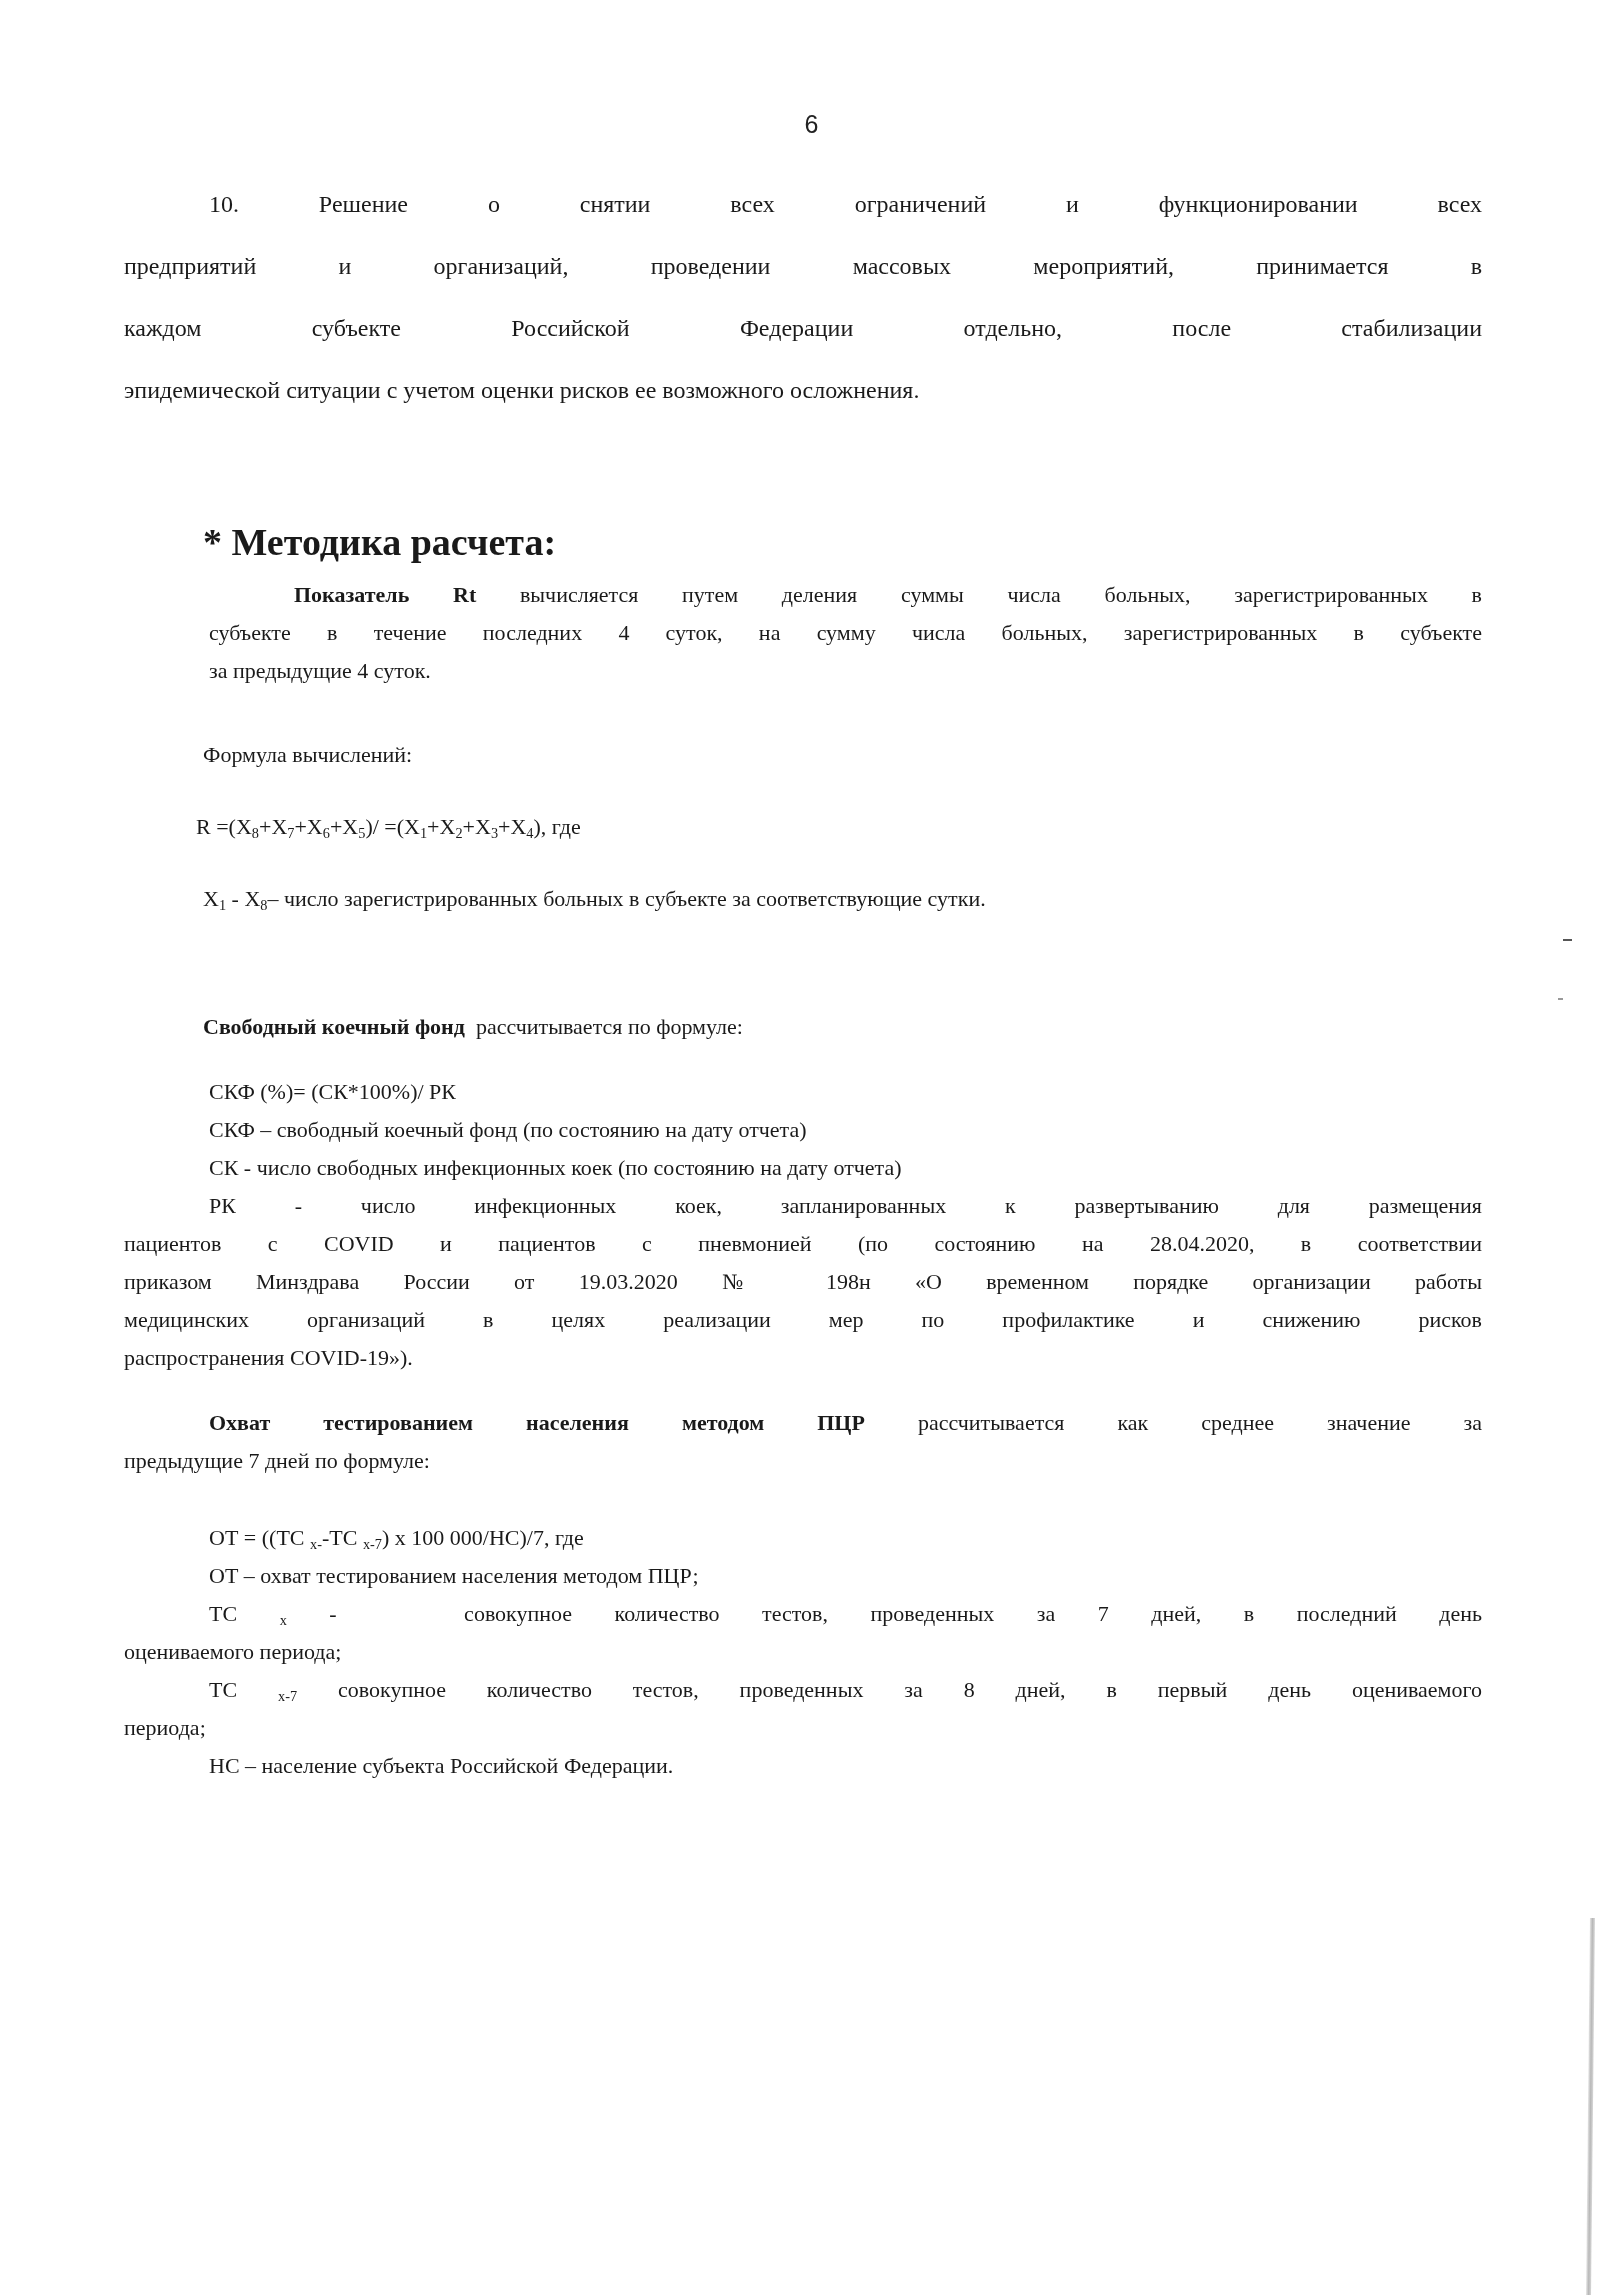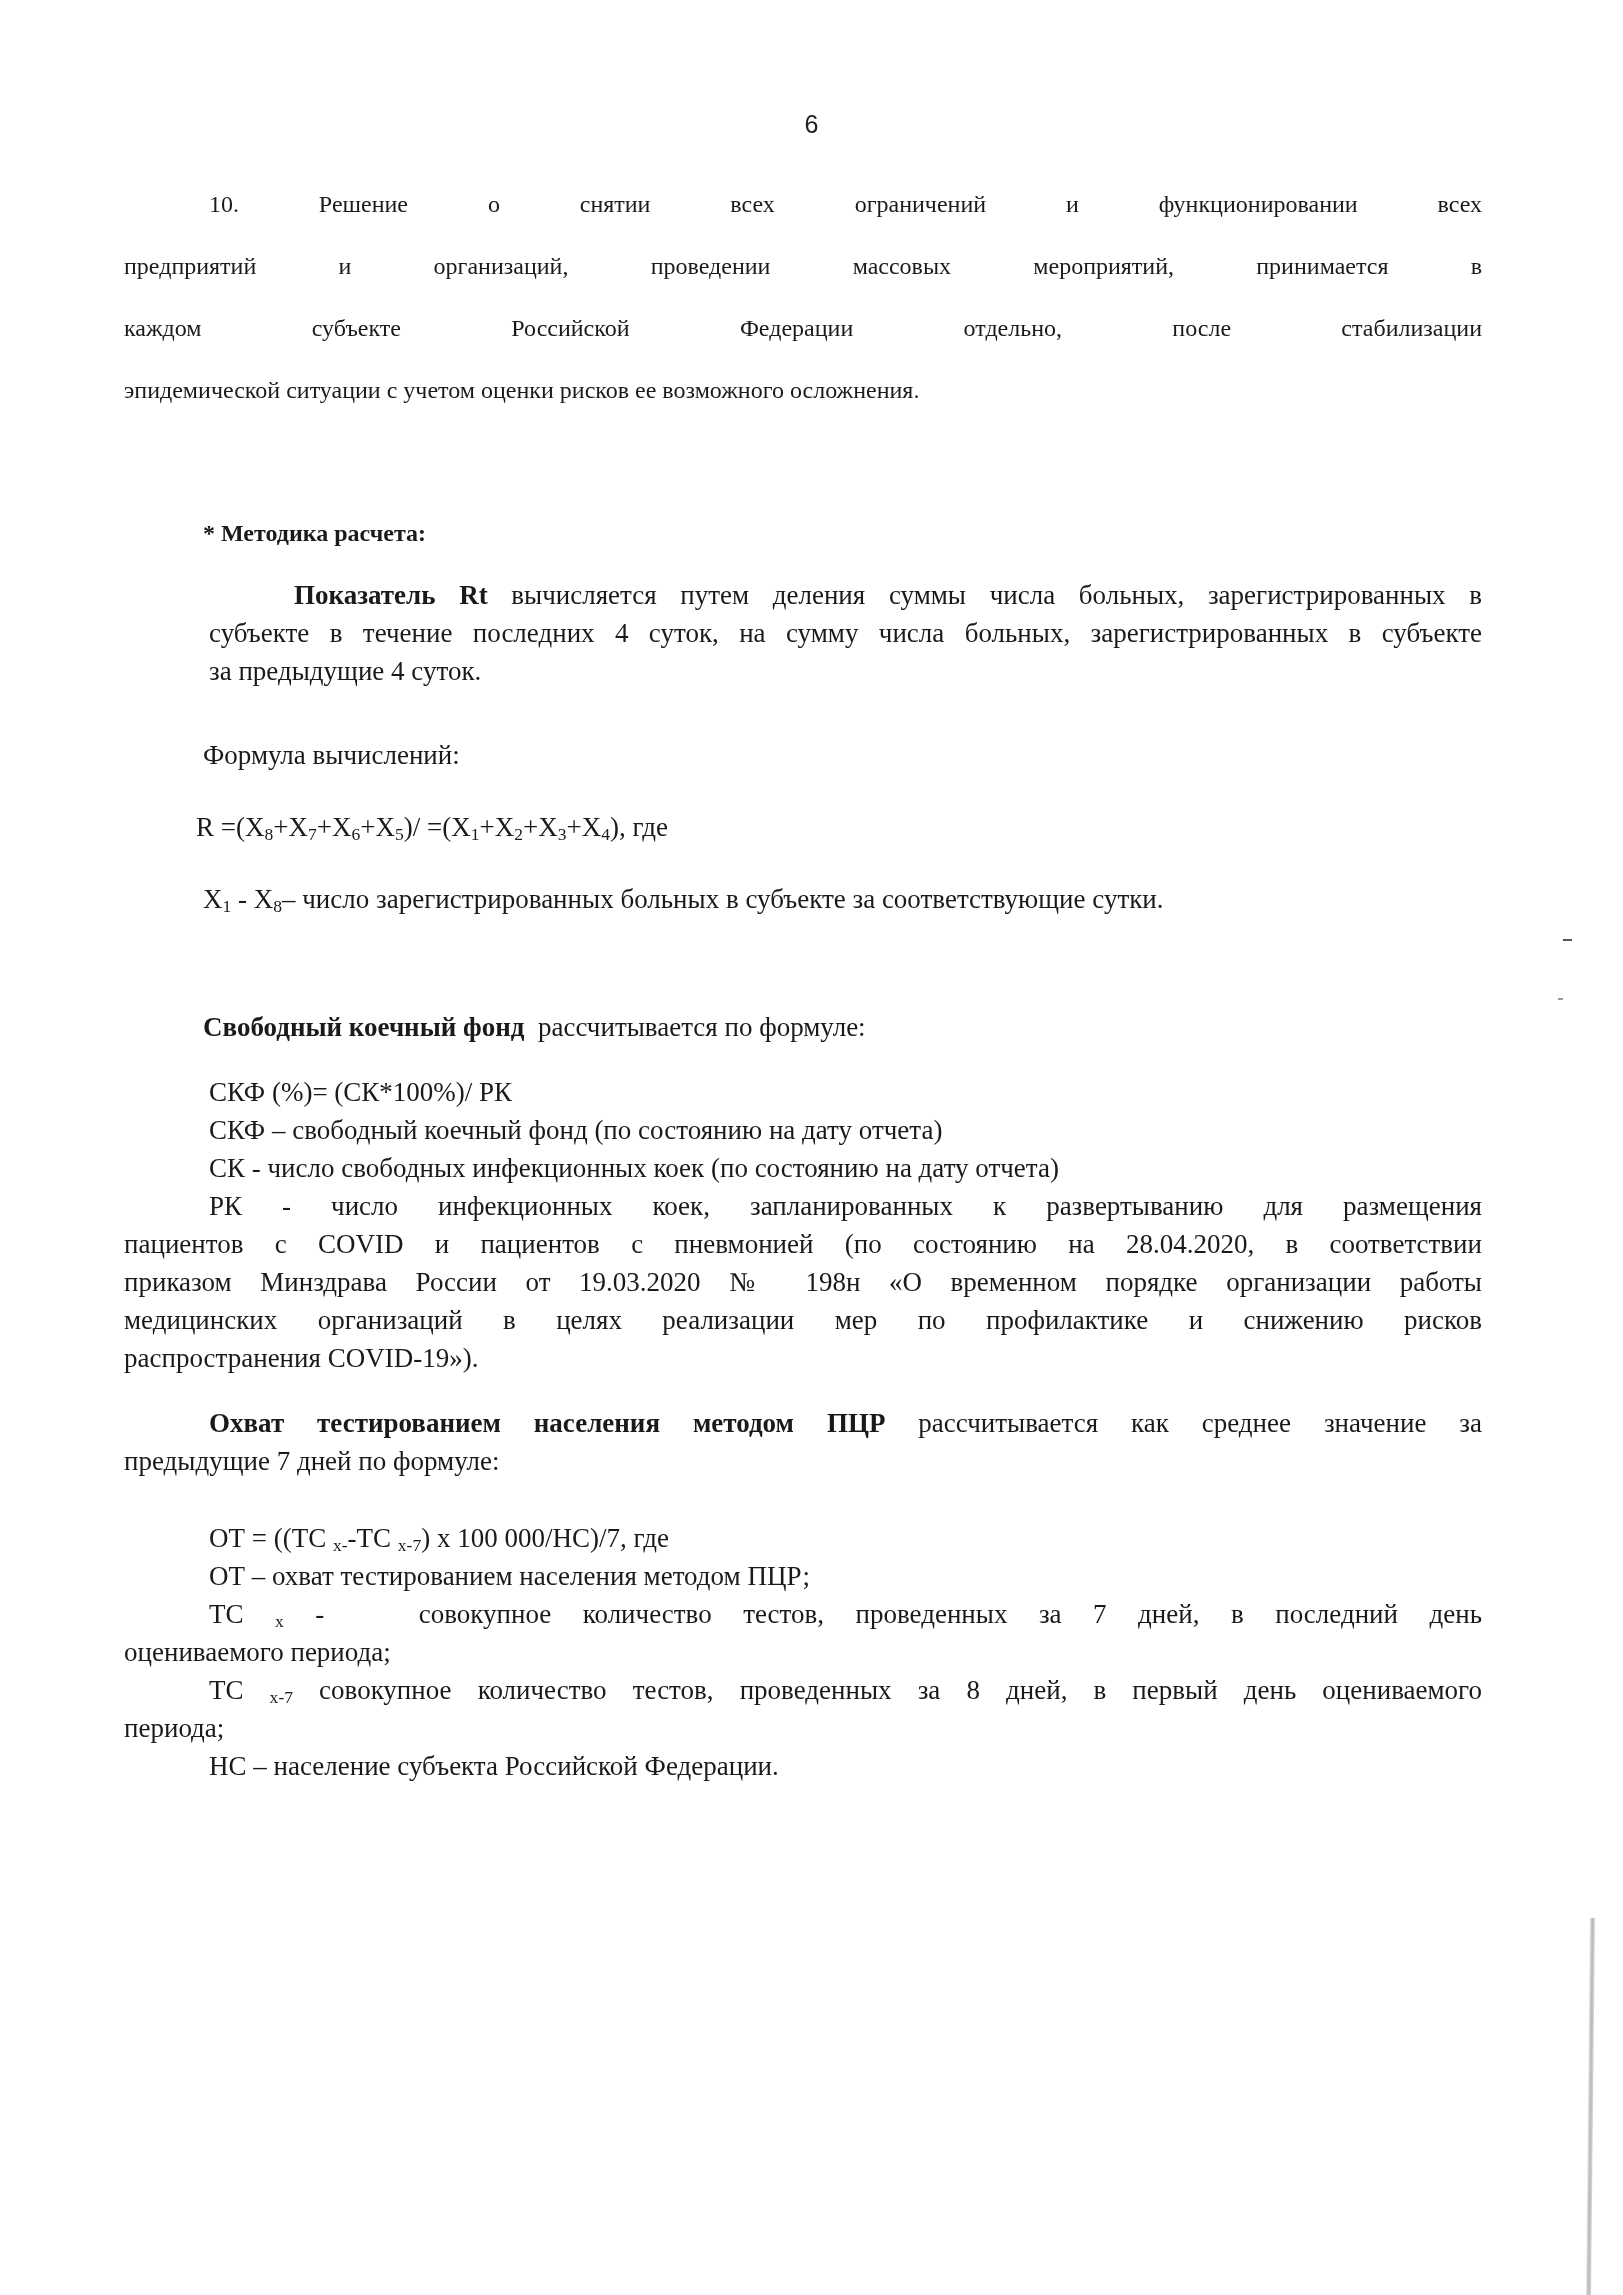--- a/index.html
+++ b/index.html
@@ -6,22 +6,22 @@
   body { width: 1623px; height: 2295px; position: relative; overflow: hidden;
          font-family: "Liberation Serif", "DejaVu Serif", serif; color: #1a1a1a; }
   .page { position: absolute; left: 0; top: 0; width: 1623px; height: 2295px; }
   .page-number { position: absolute; top: 110px; left: 0; width: 1623px; text-align: center;
                  font-family: "Liberation Sans", "DejaVu Sans", sans-serif; font-size: 25px; color: #222; }
   .block { position: absolute; left: 124px; width: 1358px; }
   .p10 { top: 173px; font-size: 24px; line-height: 62px; text-align: justify; text-indent: 85px; }
   .p10 .line { display: block; text-align: justify; text-align-last: justify; text-indent: 0; }
   .p10 .line.first { padding-left: 85px; }
   .p10 .line.last { text-align-last: left; }
-  .small { font-size: 27px; line-height: 38px; }
-  .heading { top: 520px; font-weight: bold; font-size: 24px; left: 203px; }
+  .small { font-size: 22px; line-height: 38px; }
+  .heading { top: 520px; font-weight: bold; font-size: 38px; left: 203px; }
   .rt { top: 576px; text-align: justify; text-indent: 85px; }
   .jl { display: block; text-align: justify; text-align-last: justify; }
   .jl.ind { padding-left: 85px; }
   .jl.end { text-align-last: left; }
   .formula-title { top: 736px; left: 203px; }
   .formula { top: 808px; left: 196px; }
   .xdef { top: 880px; left: 203px; }
   .beds-title { top: 1008px; left: 203px; }
   .beds { top: 1073px; }
   .pcr { top: 1404px; }

